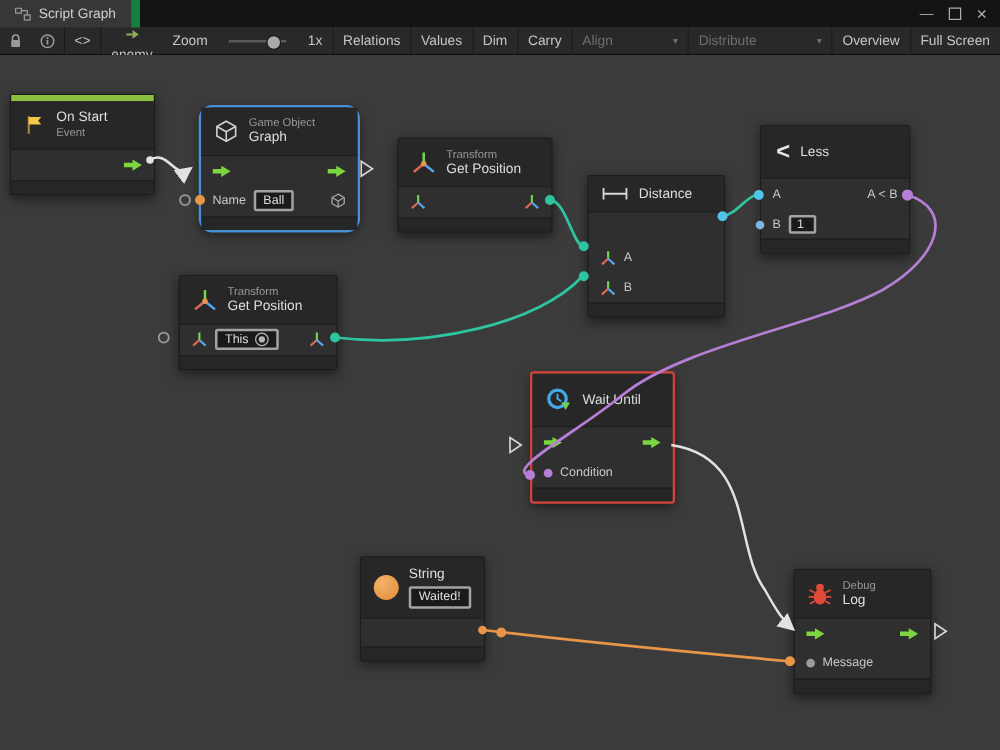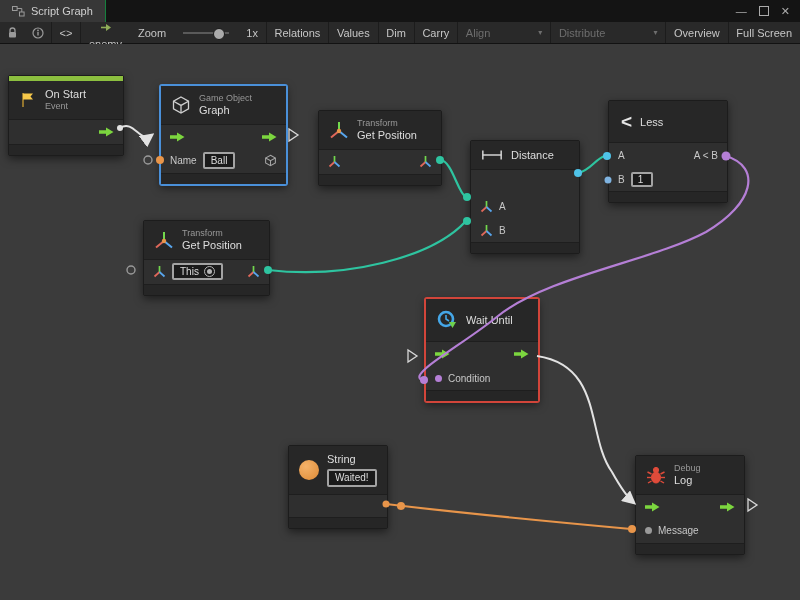--- a/index.html
+++ b/index.html
@@ -5,41 +5,41 @@
   html,body{margin:0;padding:0;}
   body{
     width:800px;height:600px;overflow:hidden;
     font-family:"Liberation Sans","DejaVu Sans",sans-serif;
     background:#3b3b3b;color:#c8c8c8;
     -webkit-font-smoothing:antialiased;
   }
   
   .titlebar{height:22px;background:#141414;display:flex;align-items:stretch;}
   .tab{display:flex;align-items:center;gap:6px;padding:0 12px;background:#373737;
-       color:#cfcfcf;font-size:11px;border-right:1px solid #15803d;}
+       color:#cfcfcf;font-size:11px;border-right:7px solid #15803d;}
   .win-controls{margin-left:auto;display:flex;align-items:center;gap:12px;padding-right:10px;color:#ababab;font-size:11px;}
   .win-sq{width:8px;height:8px;border:1px solid #ababab;display:inline-block;}
   
   .toolbar{height:21px;background:#292929;border-bottom:1px solid #121212;
            display:flex;align-items:center;font-size:11px;color:#c6c6c6;}
   .tbtn{padding:0 8px;height:21px;display:flex;align-items:center;white-space:nowrap;cursor:default;}
   .tbtn.dis{color:#6e6e6e;gap:45px;}
   .caret{font-size:8px;margin-left:3px;}
   .sep{width:1px;height:21px;background:#1c1c1c;}
   .zoom-track{width:82px;height:2px;background:#5a5a5a;position:relative;margin:0 9px;}
   .zoom-handle{position:absolute;right:4px;top:-4px;width:10px;height:10px;border-radius:50%;
                background:#aaaaaa;border:1px solid #1a1a1a;}
   .micro-icon{display:flex;align-items:center;padding:0 7px;}
   
   .canvas{position:relative;width:800px;height:556px;background:#3b3b3b;padding-left:36px;}
   .wires{position:absolute;left:0;top:0;z-index:5;pointer-events:none;}
   
   .node{position:absolute;z-index:2;background:#2f2f2f;border:1px solid #1c1c1c;border-radius:2px;
         box-shadow:0 3px 9px rgba(0,0,0,.5);font-size:11px;color:#c8c8c8;}
-  .node.selected{border-color:#4a90d9;box-shadow:0 0 0 1px #4a90d9,0 3px 9px rgba(0,0,0,.5);}
+  .node.selected{border-color:#4a90d9;box-shadow:0 0 0 1px #4a90d9,0 3px 9px rgba(0,0,0,.5);border-radius:10px;}
   .node.hl-red{border-color:#d2453a;box-shadow:0 0 0 1px #d2453a,0 3px 9px rgba(0,0,0,.5);}
   .greenstrip{height:5px;background:#8cbf3f;}
   .nheader{display:flex;align-items:center;gap:8px;padding:7px 10px;background:#272727;
            border-bottom:1px solid #1e1e1e;}
   .ntitles{display:flex;flex-direction:column;line-height:1.2;}
   .ncat{font-size:9px;color:#989898;}
   .ntitle{font-size:11px;color:#dedede;}
   .nrow{display:flex;align-items:center;height:24px;padding:0 9px;gap:6px;background:#2f2f2f;}
   .nrow-empty{height:22px;background:#2f2f2f;}
   .nfooter{height:10px;background:#262626;border-top:1px solid #1e1e1e;}

